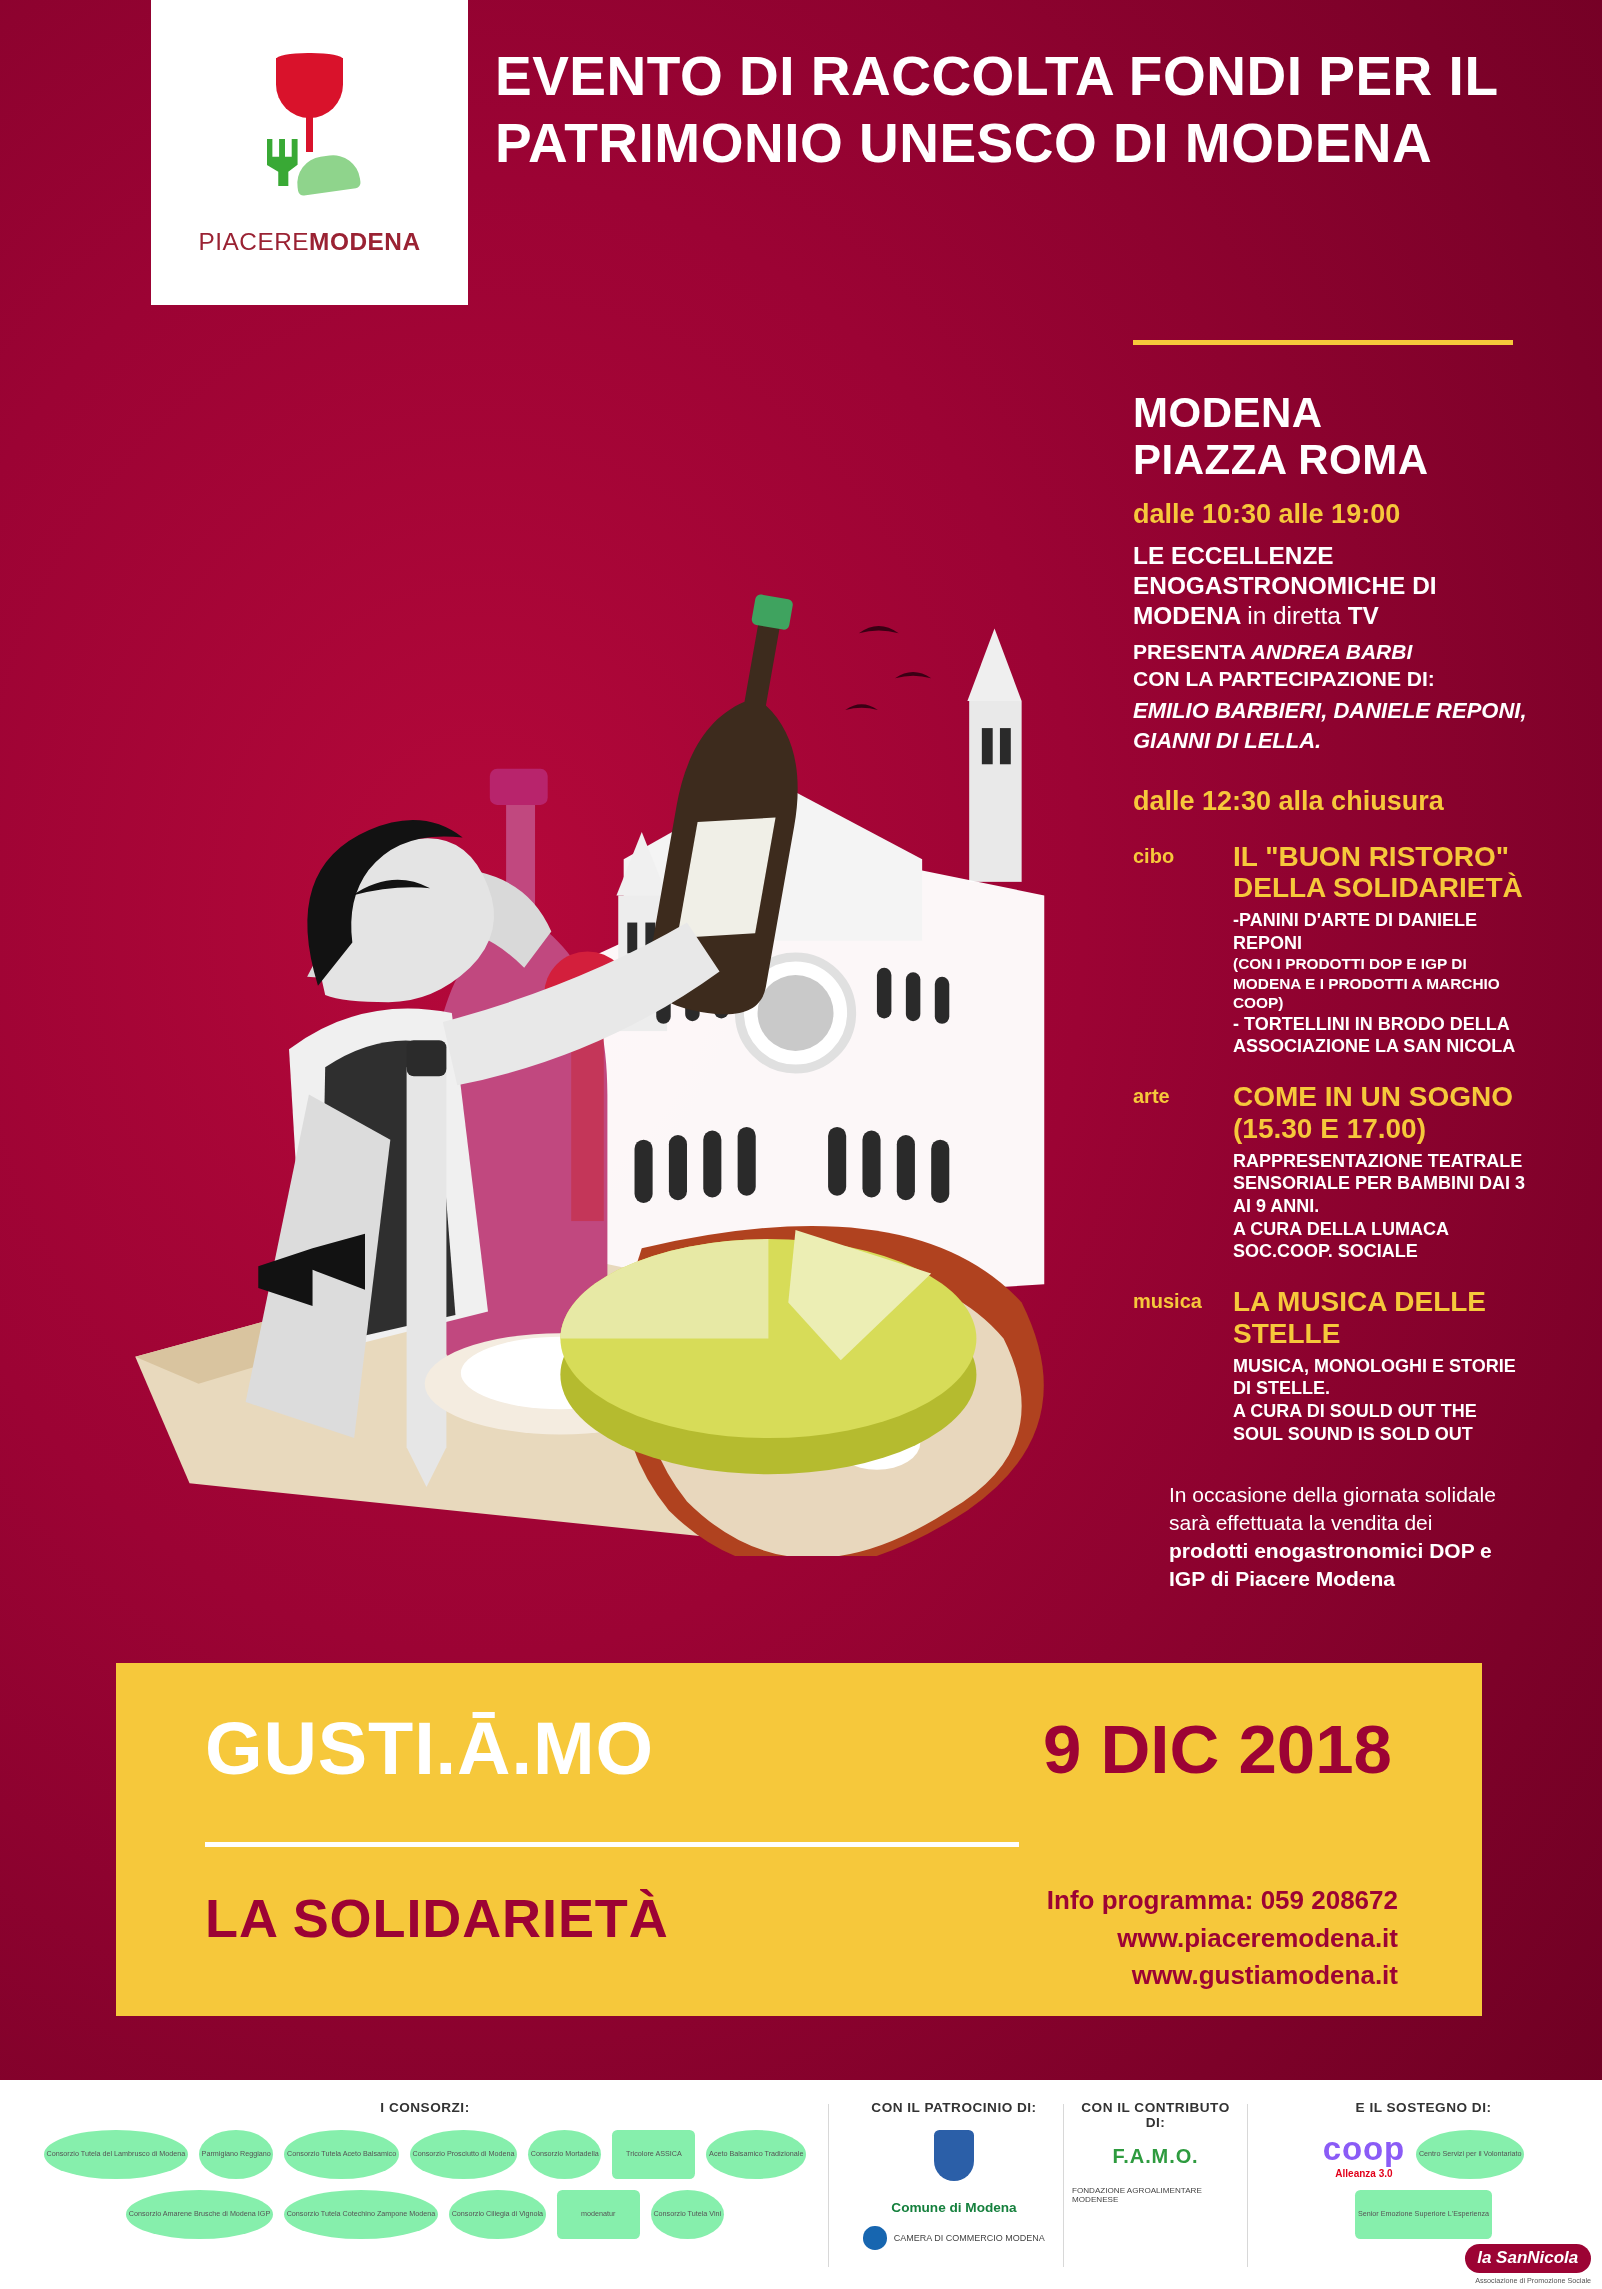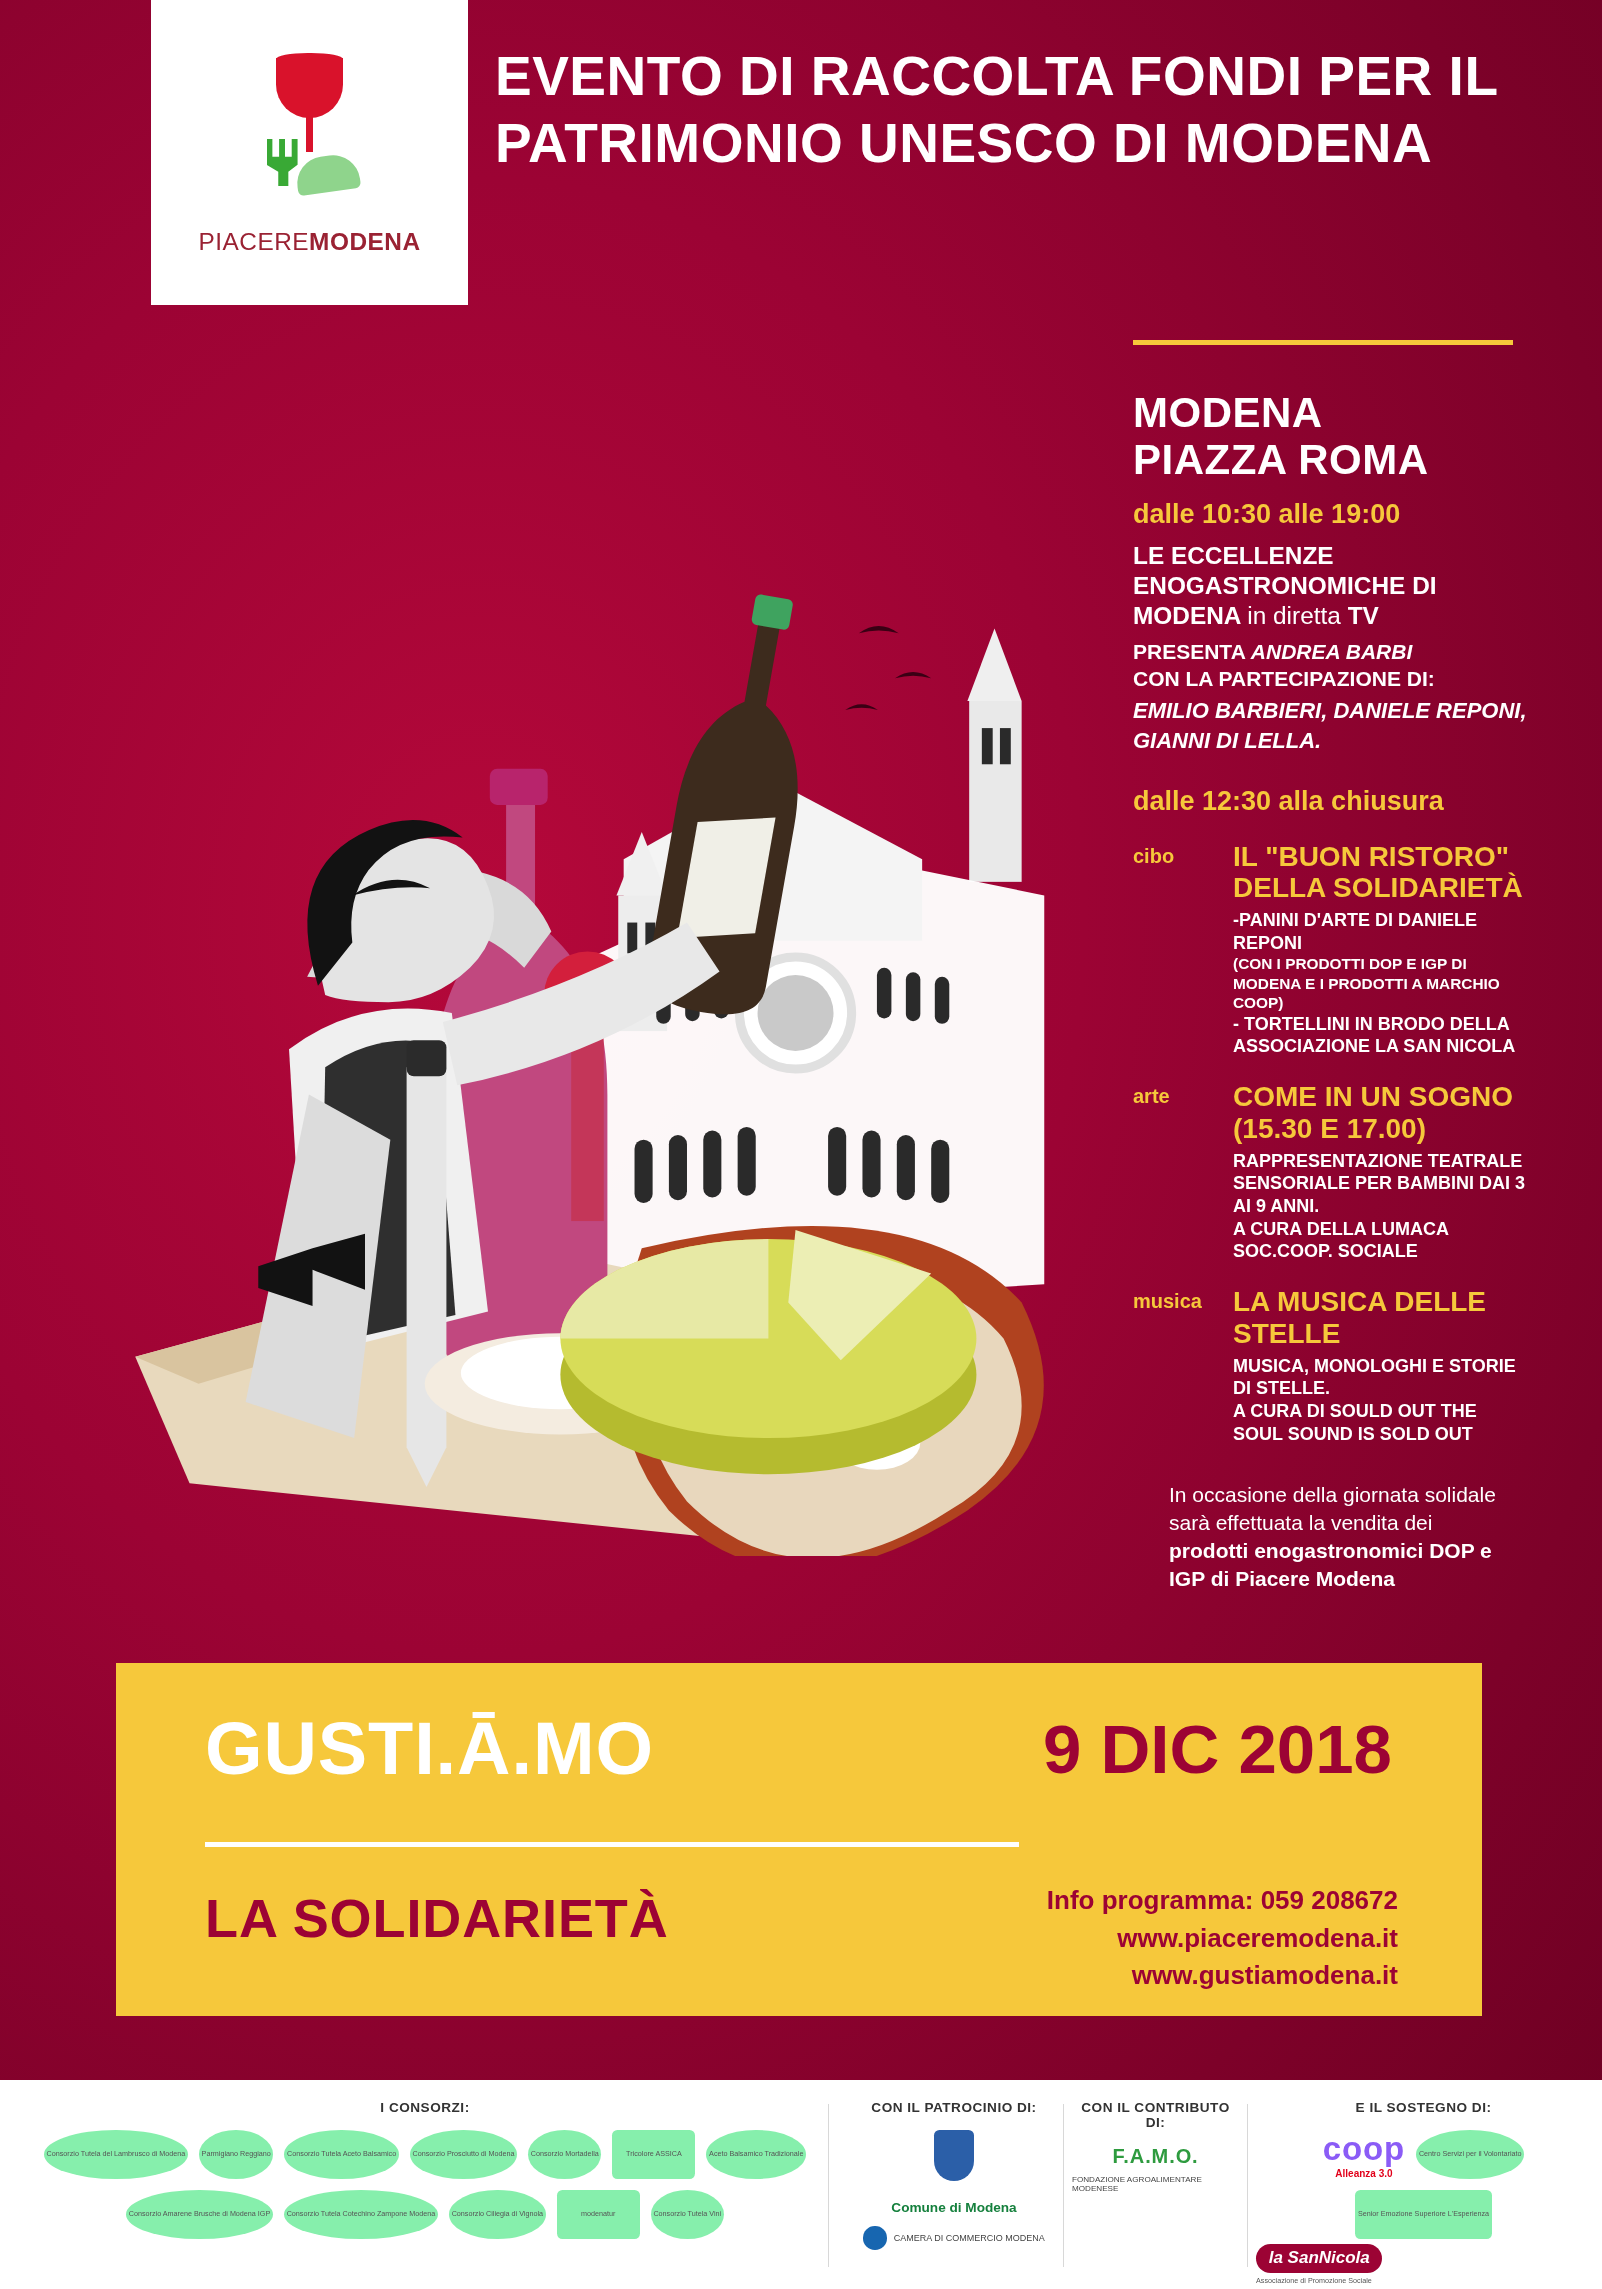--- a/index.html
+++ b/index.html
@@ -197,21 +197,21 @@
 
   .crest {
     width: 40px; height: 51px;
     background: #2b5fa8;
     border-radius: 5.4px 5.4px 20px 20px;
   }
   .comune { text-align: center; font-size: 13.6px; font-weight: 700; color: #15803d; margin-top: 18px; }
   .camera { display: flex; align-items: center; gap: 7.2px; margin-top: 9px; font-size: 9px; color: #444; }
   .camera .sq { width: 23.5px; height: 23.5px; border-radius: 50%; background: #1766b0; }
   .famo { color: #2e9b3f; font-weight: 800; font-size: 20px; letter-spacing: 0.9px; }
-  .famo-sub { font-size: 8.1px; color: #444; line-height: 1.2; margin-top: 7px; }
+  .famo-sub { font-size: 8.1px; color: #444; line-height: 1.2; margin-top: 18px; }
   .coop {
     color: #8b5cf6; font-weight: 800; font-size: 33px; letter-spacing: 0.9px;
   }
   .coop-sub { font-size: 10px; color: #e2001a; font-weight: 700; }
   .sannicola {
     background: #9c0334; color: #fff; border-radius: 14.5px;
     padding: 4.5px 12.7px; font-size: 17px; font-weight: 800; font-style: italic;
   }
   .sannicola-sub { font-size: 7.2px; color: #555; text-align: center; margin-top: 2.7px; }
 </style>
@@ -450,21 +450,21 @@
     <div class="fcol" style="left:1256px; width:335px;">
       <div class="flabel">E IL SOSTEGNO DI:</div>
       <div class="logos">
         <div style="text-align:center;">
           <div class="coop">coop</div>
           <div class="coop-sub">Alleanza 3.0</div>
         </div>
         <div class="chip">Centro Servizi per il Volontariato</div>
         <div class="chip wide">Senior Emozione Superiore L'Esperienza</div>
       </div>
-      <div style="margin-top:5.4px; display:flex; flex-direction:column; align-items:flex-start;">
+      <div style="margin-top:5.4px; display:flex; flex-direction:column; align-items:flex-end;">
         <div class="sannicola">la SanNicola</div>
         <div class="sannicola-sub">Associazione di Promozione Sociale</div>
       </div>
     </div>
   </div>
 
 </div>
 
 
 </body></html>

